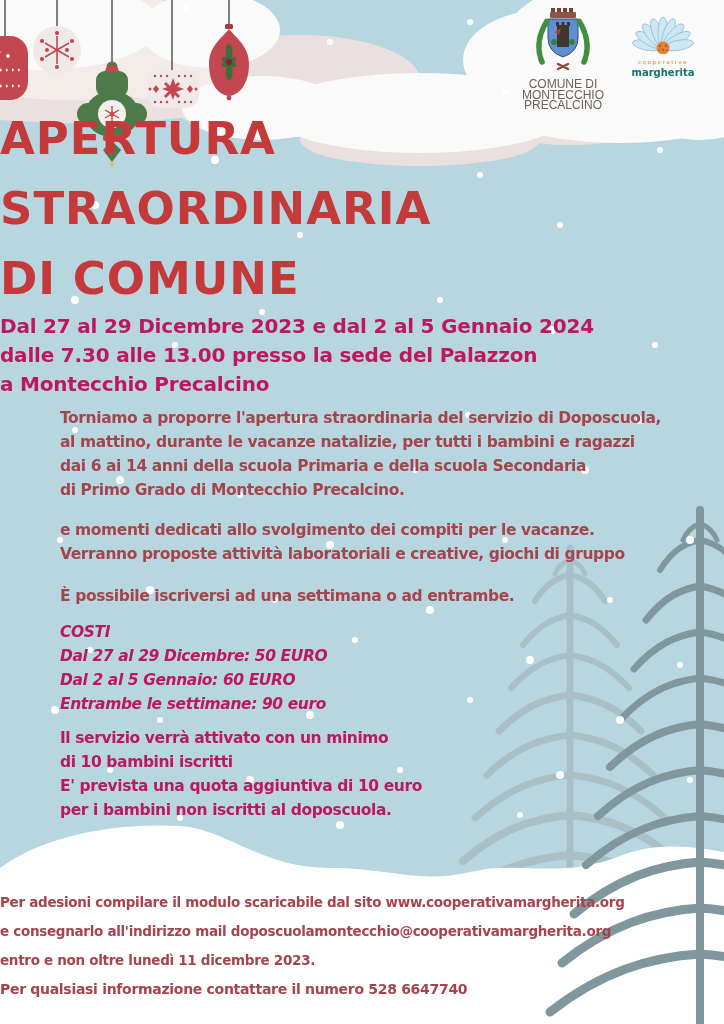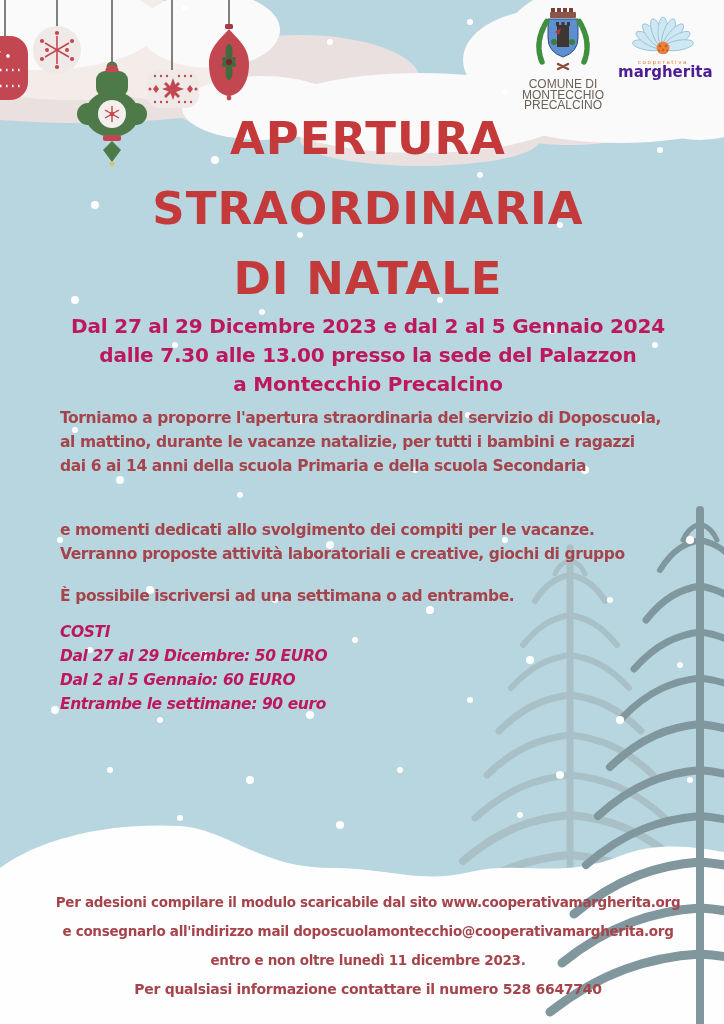--- a/index.html
+++ b/index.html
@@ -5,21 +5,21 @@
   html,body{margin:0;padding:0;background:#555;}
   .poster{
     position:relative;width:724px;height:1024px;overflow:hidden;
     background:#b7d6e0;
     font-family:"DejaVu Sans","Liberation Sans",sans-serif;
   }
   .layer{position:absolute;left:0;top:0;width:724px;height:1024px;pointer-events:none;}
   .z1{z-index:1}.z2{z-index:2}.z3{z-index:3}.z4{z-index:4}.z5{z-index:5}
   .z6{z-index:6}
   .abs{position:absolute;}
-  .center{left:0;right:0;text-align:center;padding-left:12px;}
+  .center{left:0;right:0;}
   .red{color:#a6444c;}
   .green{color:#be185d;}
   .title{
     top:104px;color:#c4393a;font-weight:800;font-size:45px;
     line-height:70px;letter-spacing:1px;z-index:8;
   }
   .schedule{
     top:312px;font-size:20px;line-height:29px;letter-spacing:-0.2px;
     font-weight:bold;z-index:8;
   }
@@ -31,21 +31,21 @@
   .activities{top:518px;}
   .enrol{top:584px;}
   .costs{top:620px;font-style:italic;}
   .conditions{top:726px;}
   .adhesion{top:888px;font-size:13.5px;line-height:29px;letter-spacing:-0.3px;font-weight:bold;z-index:8;}
   .info{top:981px;font-size:14px;letter-spacing:-0.3px;font-weight:bold;z-index:8;}
   .crest-box{left:513px;top:8px;width:100px;text-align:center;z-index:7;}
   .crest-caption{margin-top:1px;font-size:12px;line-height:10.5px;color:#6b6157;font-family:"Liberation Sans",sans-serif;}
   .daisy-box{left:618px;top:12px;width:90px;text-align:center;z-index:7;}
   .coop-small{font-size:5.5px;letter-spacing:1.6px;color:#e8823c;line-height:6px;margin-top:1px;}
-  .coop-name{font-size:15px;color:#4c1d95;font-weight:600;line-height:15px;}
+  .coop-name{font-size:10px;color:#0f766e;font-weight:600;line-height:15px;}
 </style>
 </head>
 <body>
 
 <div class="poster">
 
   <svg class="layer z1" viewBox="0 0 724 1024">
     <g fill="#e9e0df">
       <ellipse cx="80" cy="95" rx="175" ry="28"></ellipse>
       <ellipse cx="90" cy="60" rx="190" ry="60"></ellipse>
@@ -335,49 +335,56 @@
           <circle cx="43" cy="38.5" r="1.1"></circle>
       </g>
     </svg>
     <div class="coop-small">cooperativa</div>
     <div class="coop-name">margherita</div>
   </div>
 
   <div class="abs center title">
     <div>APERTURA</div>
     <div>STRAORDINARIA</div>
-    <div>DI NATALE</div>
+    <div>DI COMUNE</div>
   </div>
 
   <div class="abs center schedule green">
     <div>Dal 27 al 29 Dicembre 2023 e dal 2 al 5 Gennaio 2024</div>
     <div>dalle 7.30 alle 13.00 presso la sede del Palazzon</div>
     <div>a Montecchio Precalcino</div>
   </div>
 
   <div class="abs block intro red">
     <div>Torniamo a proporre l'apertura straordinaria del servizio di Doposcuola,</div>
     <div>al mattino, durante le vacanze natalizie, per tutti i bambini e ragazzi</div>
     <div>dai 6 ai 14 anni della scuola Primaria e della scuola Secondaria</div>
+    <div>di Primo Grado di Montecchio Precalcino.</div>
   </div>
 
   <div class="abs block activities red">
     <div>e momenti dedicati allo svolgimento dei compiti per le vacanze.</div>
     <div>Verranno proposte attività laboratoriali e creative, giochi di gruppo</div>
   </div>
 
   <div class="abs block enrol red">È possibile iscriversi ad una settimana o ad entrambe.</div>
 
   <div class="abs block costs green">
     <div>COSTI</div>
     <div>Dal 27 al 29 Dicembre: 50 EURO</div>
     <div>Dal 2 al 5 Gennaio: 60 EURO</div>
     <div>Entrambe le settimane: 90 euro</div>
   </div>
 
+  <div class="abs block conditions green">
+    <div>Il servizio verrà attivato con un minimo</div>
+    <div>di 10 bambini iscritti</div>
+    <div>E' prevista una quota aggiuntiva di 10 euro</div>
+    <div>per i bambini non iscritti al doposcuola.</div>
+  </div>
 
   <div class="abs center adhesion red">
     <div>Per adesioni compilare il modulo scaricabile dal sito www.cooperativamargherita.org</div>
     <div>e consegnarlo all'indirizzo mail doposcuolamontecchio@cooperativamargherita.org</div>
     <div>entro e non oltre lunedì 11 dicembre 2023.</div>
   </div>
 
   <div class="abs center info red">Per qualsiasi informazione contattare il numero 528 6647740</div>
 
 </div>

